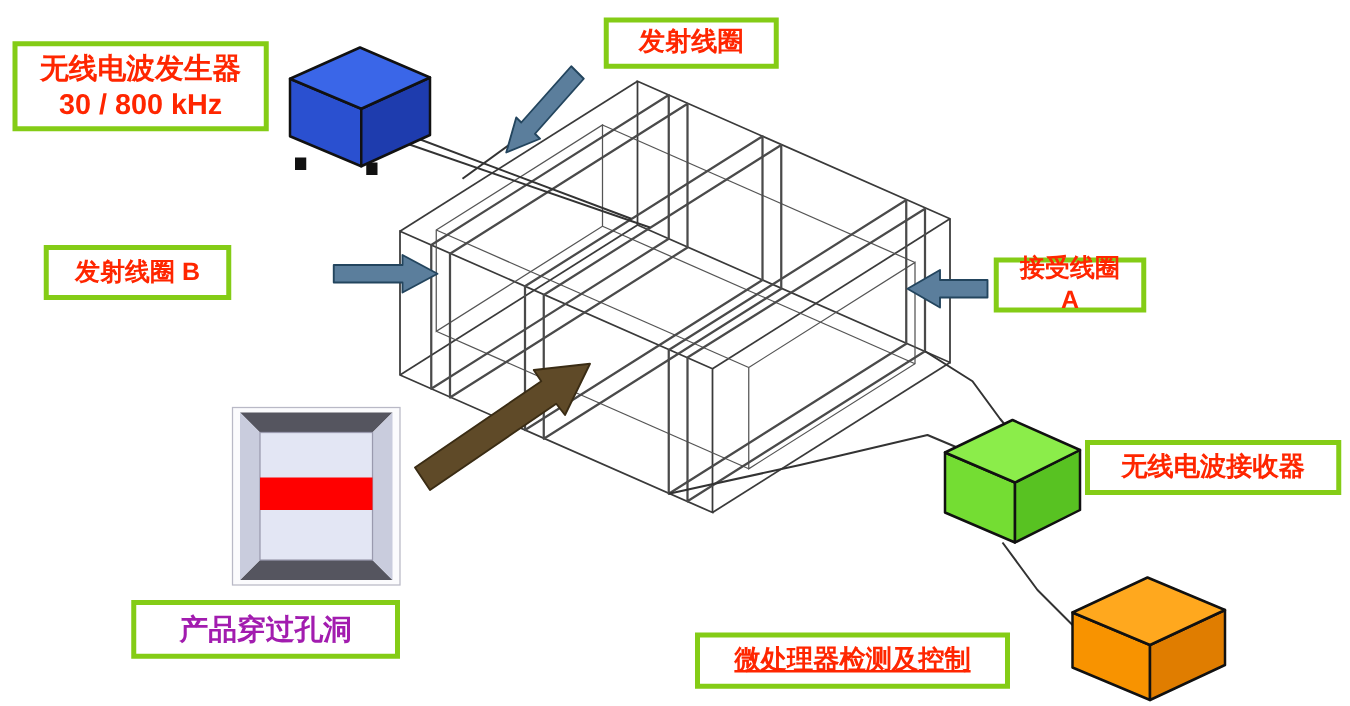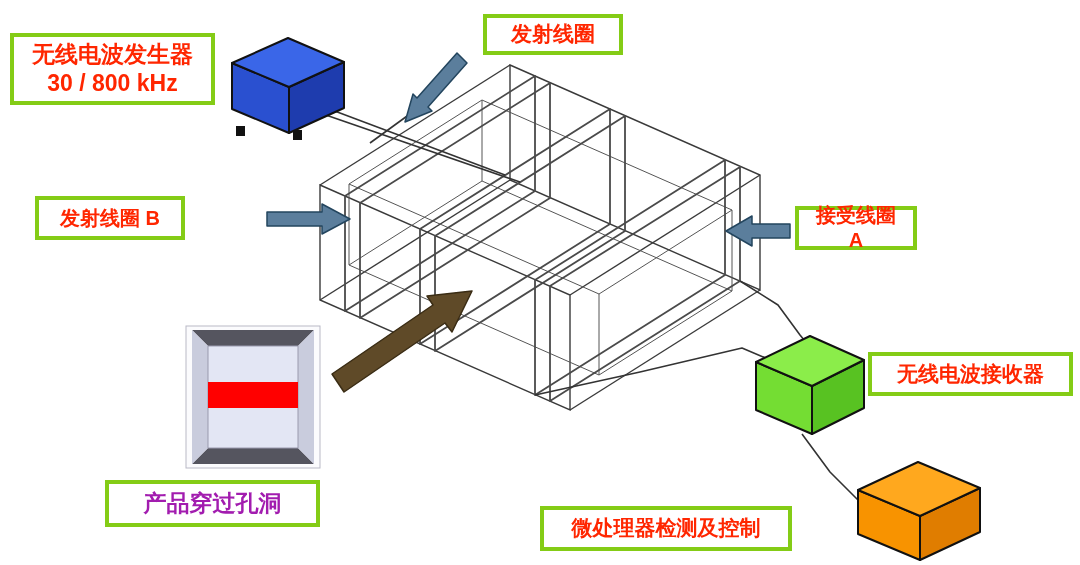--- a/index.html
+++ b/index.html
@@ -14,21 +14,21 @@
     color:#ff2600; font-weight:bold; text-align:center; line-height:1.25;
     padding:2px 8px;
   }
   .label.black { color:#a21caf; }
   .lbl-generator   { left:10px;  top:33px;  width:205px; height:72px; font-size:23px; }
   .lbl-transmit    { left:483px; top:14px;  width:140px; height:41px; font-size:21px; }
   .lbl-coil-b      { left:35px;  top:196px; width:150px; height:44px; font-size:20px; }
   .lbl-coil-a      { left:795px; top:206px; width:122px; height:44px; font-size:20px; }
   .lbl-receiver    { left:868px; top:352px; width:205px; height:44px; font-size:21px; }
   .lbl-product     { left:105px; top:480px; width:215px; height:47px; font-size:23px; }
-  .lbl-micro       { left:540px; top:506px; width:252px; height:45px; font-size:21px; }
+  .lbl-micro       { left:556px; top:506px; width:252px; height:45px; font-size:21px;text-decoration:underline; }
   .wirefr { fill:none; stroke:#3a3a3a; stroke-width:1.4; }
   .inner  { fill:none; stroke:#555555; stroke-width:1; }
   .coil   { fill:none; stroke:#4a4a4a; stroke-width:1.8; stroke-linejoin:round; }
   .wire   { fill:none; stroke:#333333; stroke-width:1.6; stroke-linejoin:round; }
   .boxedge{ stroke:#111111; stroke-width:2; stroke-linejoin:round; }
   .arrow  { stroke:#23455e; stroke-width:1.5; stroke-linejoin:round; }
   .barrow { stroke:#3a2c14; stroke-width:1.5; stroke-linejoin:round; }
 </style>
 </head>
 <body>

